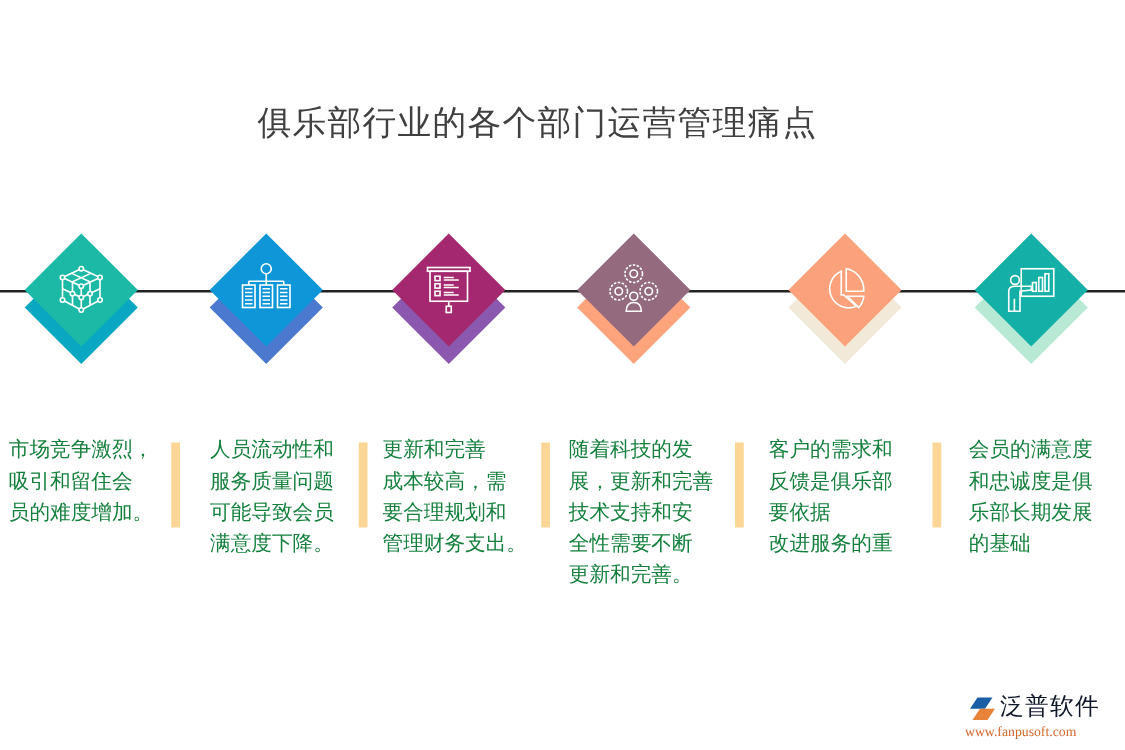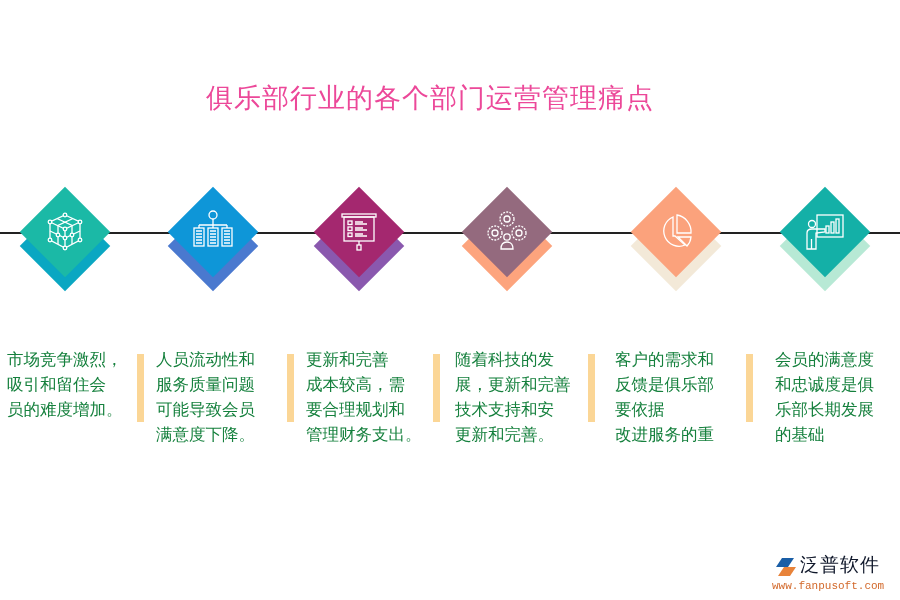--- a/index.html
+++ b/index.html
@@ -1,30 +1,30 @@
 <!DOCTYPE html>
 <html><head>
 <meta charset="utf-8">
 <style>
   html, body { margin:0; padding:0; background:#ffffff; }
   body { width:900px; height:600px; position:relative; overflow:hidden; font-family:"DejaVu Serif","Liberation Serif",serif; }
-  .title { position:absolute; left:0; top:80px; width:860px; text-align:center; font-size:27px; color:#ec4899; letter-spacing:1px; font-family:"DejaVu Sans","Liberation Sans",sans-serif; }
+  .title { position:absolute; left:0; top:80px; width:860px; text-align:center; font-size:27px; color:#404040; letter-spacing:1px; font-family:"DejaVu Sans","Liberation Sans",sans-serif; }
   .timeline { position:absolute; left:0; top:232px; width:900px; height:1.5px; background:#222; }
   .node { position:absolute; top:187px; width:92px; height:105px; }
   .diamond { position:absolute; width:64px; height:64px; transform:rotate(45deg); }
   .diamond.back { left:14px; top:27px; }
   .diamond.front { left:14px; top:13px; }
   .icon { position:absolute; left:21px; top:20px; width:50px; height:50px; }
   .icon svg { width:50px; height:50px; }
   .text-block { position:absolute; top:347px; font-size:16.5px; line-height:25px; color:#15803d; }
   .text-block .txt { width:128px; }
   .bar { position:absolute; top:354px; width:7px; height:68px; background:#fbd696; }
   .logo { position:absolute; left:772px; top:552px; width:120px; height:42px; }
   .logo .brand { position:absolute; left:28px; top:0; font-size:19px; color:#0f172a; font-family:Liberation Serif, serif; letter-spacing:1px; }
-  .logo .url { position:absolute; left:0; top:28px; font-size:11px; color:#d2682a; font-family:Liberation Mono, monospace; }
+  .logo .url { position:absolute; left:0; top:28px; font-size:11px; color:#d2682a; font-family:Liberation Serif, serif; }
   .logo .mark { position:absolute; left:2px; top:4px; width:24px; height:22px; }
 </style>
 </head>
 <body>
 
 <div class="title">俱乐部行业的各个部门运营管理痛点</div>
 <div class="timeline"></div>
 
 <div class="node" style="left:19px">
   <div class="diamond back" style="background:#0aa7c2"></div>
@@ -129,21 +129,21 @@
 
 <div class="text-block" style="left:7px">
   <div class="txt">
     <div>市场竞争激烈，</div>
     <div>吸引和留住会</div>
     <div>员的难度增加。</div>
   </div>
 </div>
 <div class="bar" style="left:137px"></div>
 
-<div class="text-block" style="left:156px">
+<div class="text-block" style="left:168px">
   <div class="txt">
     <div>人员流动性和</div>
     <div>服务质量问题</div>
     <div>可能导致会员</div>
     <div>满意度下降。</div>
   </div>
 </div>
 <div class="bar" style="left:287px"></div>
 
 <div class="text-block" style="left:306px">
@@ -154,20 +154,21 @@
     <div>管理财务支出。</div>
   </div>
 </div>
 <div class="bar" style="left:433px"></div>
 
 <div class="text-block" style="left:455px">
   <div class="txt">
     <div>随着科技的发</div>
     <div>展，更新和完善</div>
     <div>技术支持和安</div>
+    <div>全性需要不断</div>
     <div>更新和完善。</div>
   </div>
 </div>
 <div class="bar" style="left:588px"></div>
 
 <div class="text-block" style="left:615px">
   <div class="txt">
     <div>客户的需求和</div>
     <div>反馈是俱乐部</div>
     <div>要依据</div>

